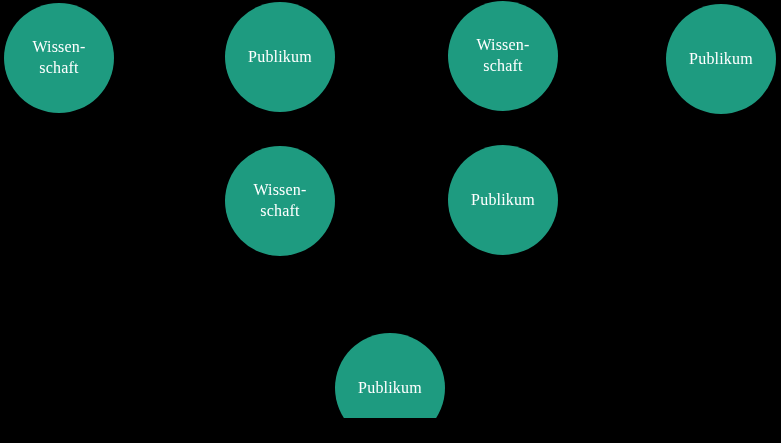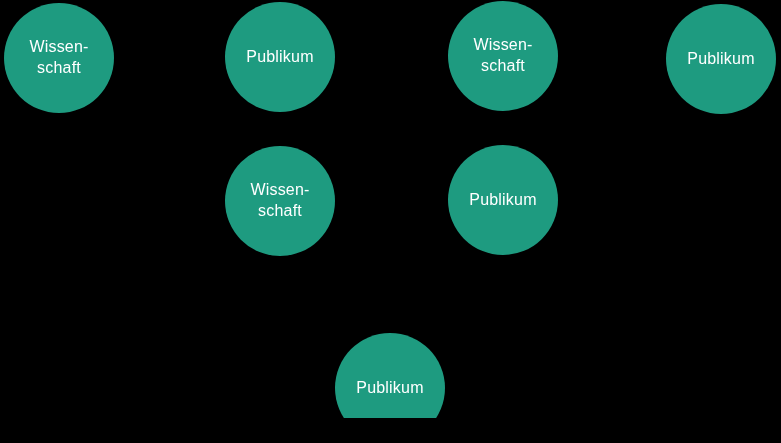--- a/index.html
+++ b/index.html
@@ -12,21 +12,21 @@
     margin: 0;
     padding: 0;
     background: var(--background, #000);
   }
   .canvas {
     position: relative;
     width: 781px;
     height: 418px;
     background: var(--background, #000);
     overflow: hidden;
-    font-family: Liberation Sans, sans-serif;
+    font-family: Liberation Serif, serif;
   }
   .node {
     position: absolute;
     width: 110px;
     height: 110px;
     border-radius: 50%;
     background: var(--node-fill, #1e9b80);
     display: flex;
     align-items: center;
     justify-content: center;

